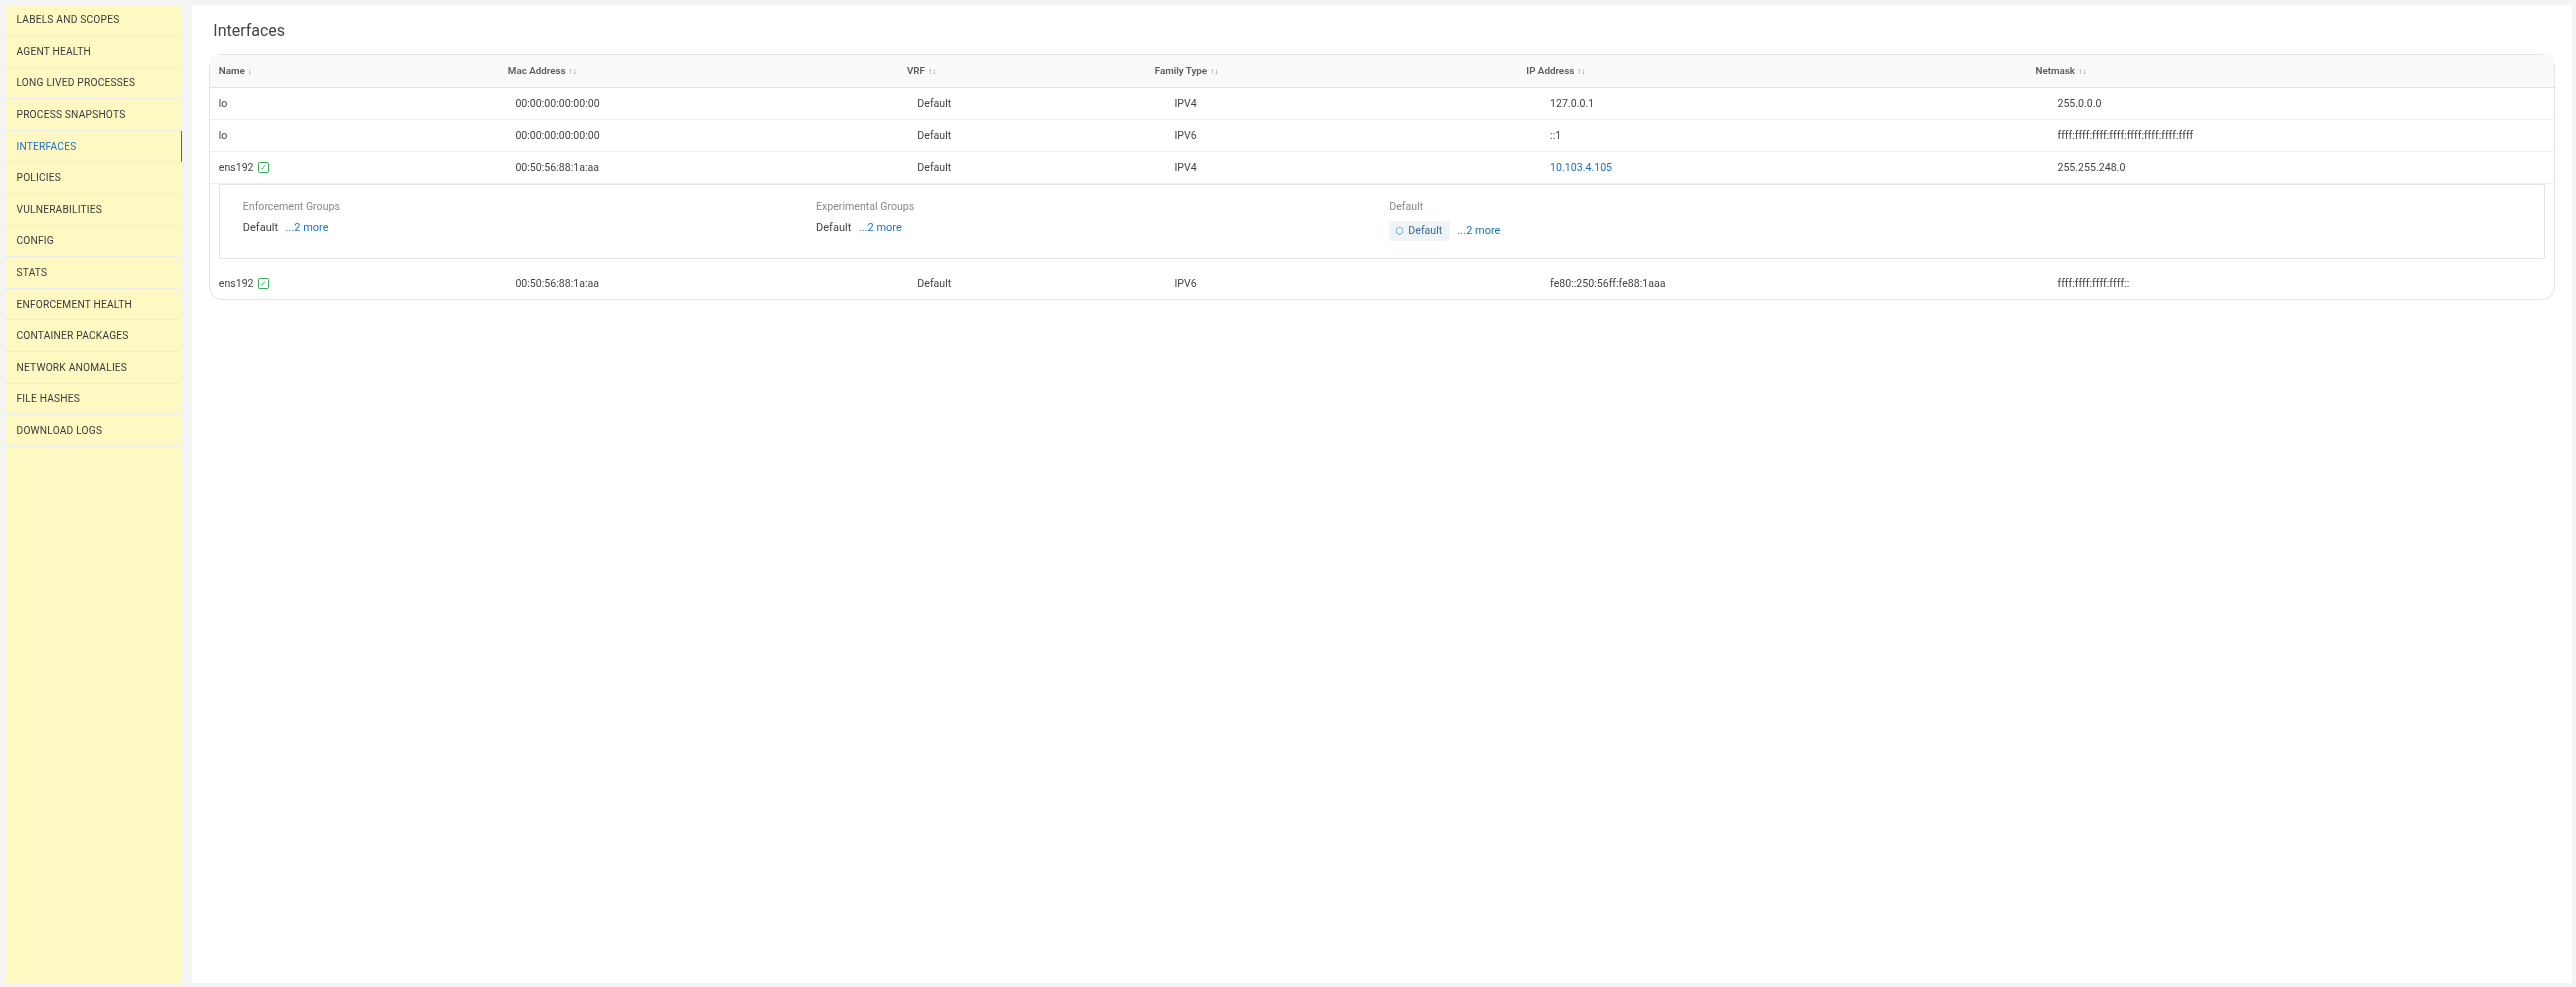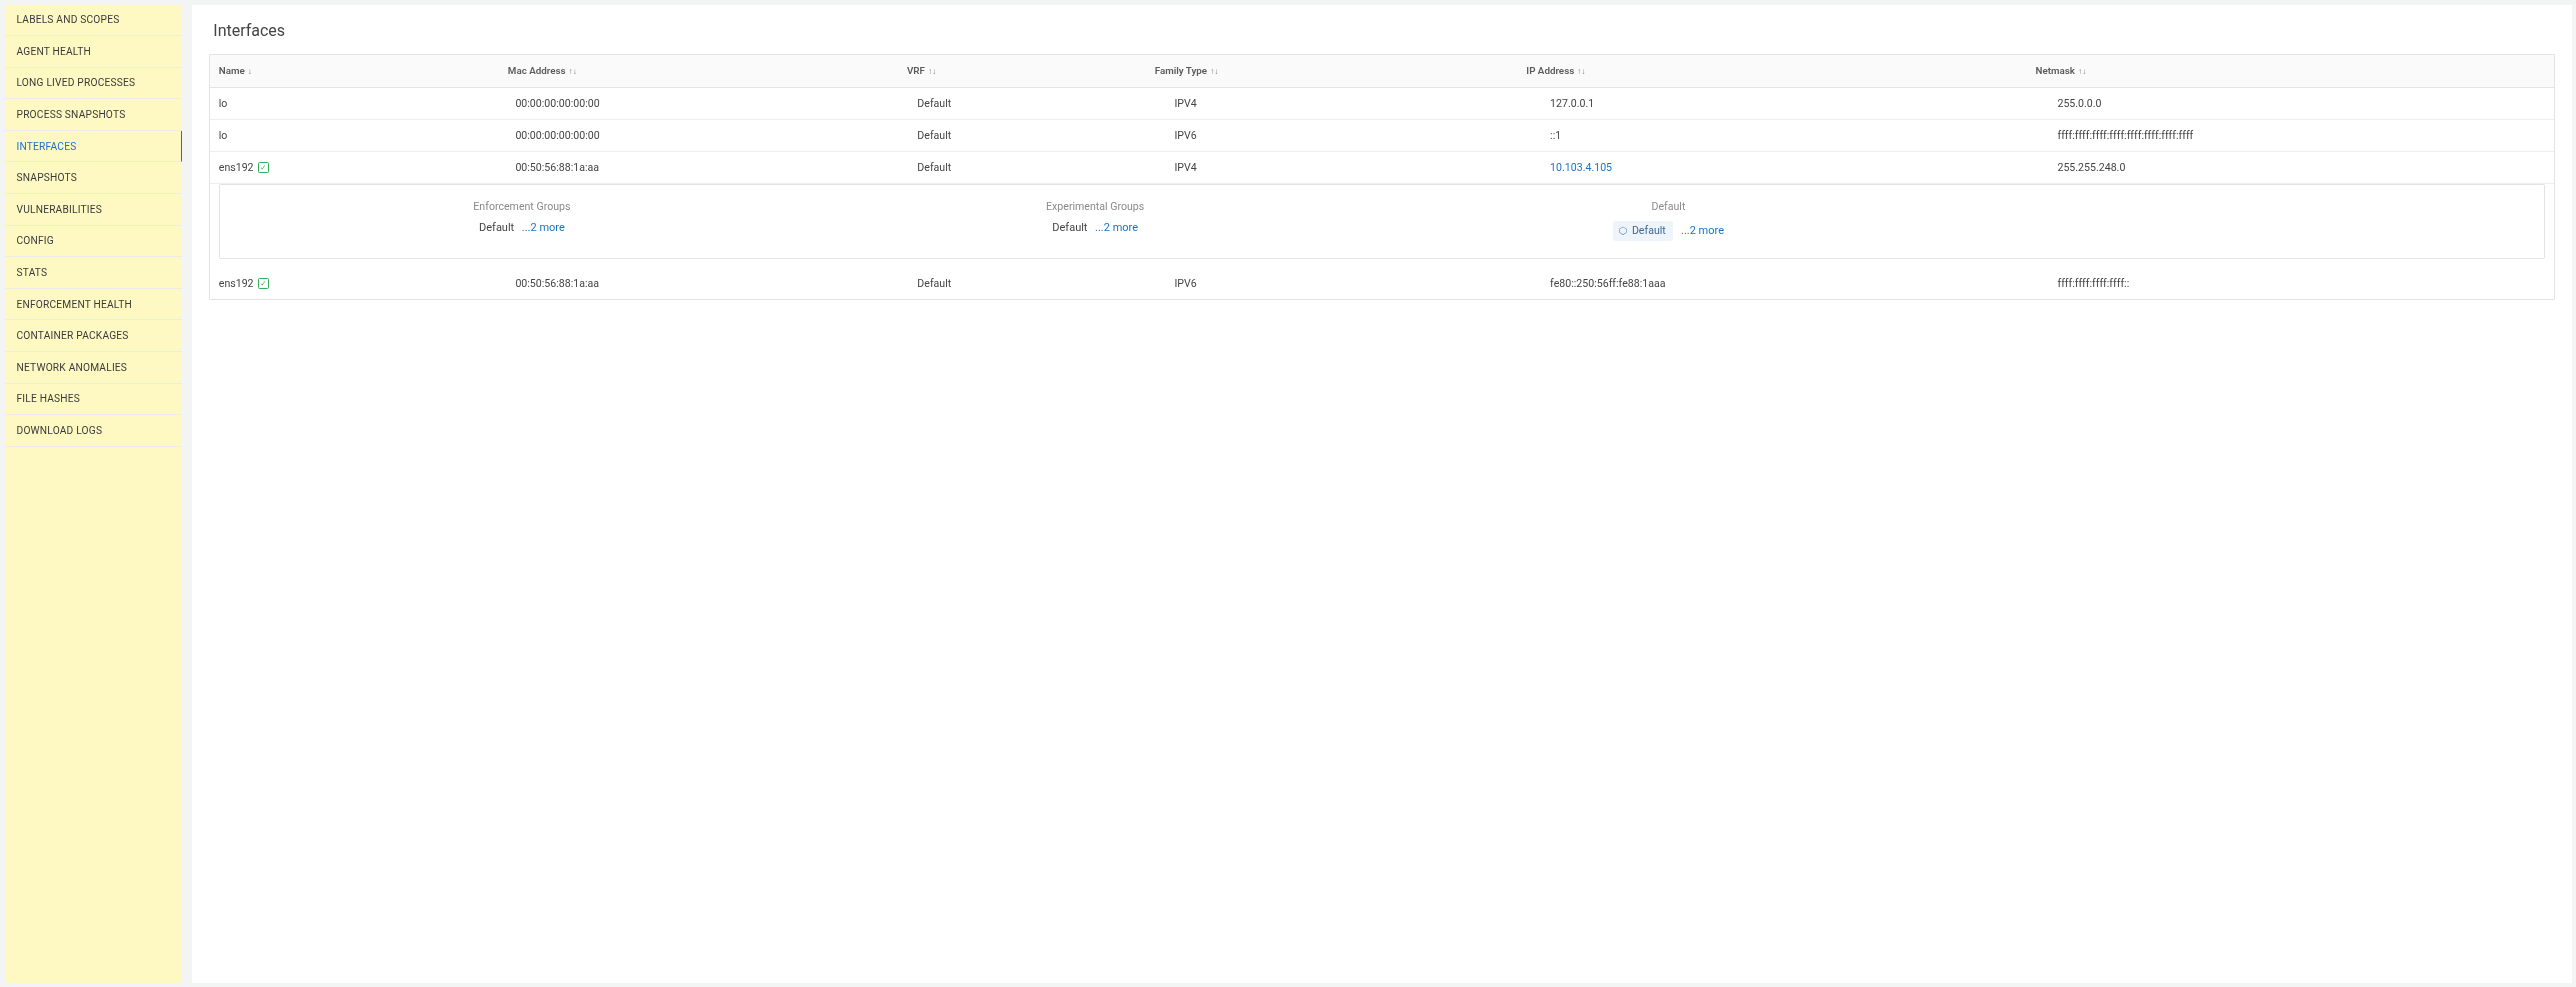--- a/index.html
+++ b/index.html
@@ -42,21 +42,21 @@
   .page-title {
     font-size: 16px;
     font-weight: 400;
     color: #444;
     margin-bottom: 13.6px;
     padding-left: 4.5px;
   }
   
   .tbl {
     border: 0.8px solid #e3e3e3;
-    border-radius: 1px;
+    border-radius: 13px;
   }
   .thead-row, .tr {
     display: grid;
     grid-template-columns: 1.05fr 1.45fr 0.9fr 1.35fr 1.85fr 1.85fr;
     align-items: center;
   }
   .thead-row {
     background: #fafafa;
     border-bottom: 0.8px solid #e3e3e3;
     padding: 10.6px 9px;
@@ -97,21 +97,21 @@
   
   .detail {
     margin: 0 9px 9px 9px;
     border: 0.8px solid #e3e3e3;
     border-radius: 1.5px;
     padding: 15px 23px 16.7px 23px;
     display: grid;
     grid-template-columns: 1fr 1fr 1fr 1fr;
     gap: 7.6px 15px;
   }
-  .detail-col { display:flex; flex-direction:column; gap:7.6px;align-items:center; }
+  .detail-col { display:flex; flex-direction:column; gap:7.6px; }
   .detail-heading {
     color: #8a8a8a;
     font-size: 10.6px;
   }
   .detail-value {
     color: #444;
     font-size: 11px;
     display:flex;
     align-items:center;
     gap: 7.6px;
@@ -137,21 +137,21 @@
 <body>
 
 <div class="layout">
 
   <nav class="sidebar" id="sidebar">
       <div class="sidebar-item">LABELS AND SCOPES</div>
       <div class="sidebar-item">AGENT HEALTH</div>
       <div class="sidebar-item">LONG LIVED PROCESSES</div>
       <div class="sidebar-item">PROCESS SNAPSHOTS</div>
       <div class="sidebar-item active">INTERFACES</div>
-      <div class="sidebar-item">SNAPSHOTS</div>
+      <div class="sidebar-item">POLICIES</div>
       <div class="sidebar-item">VULNERABILITIES</div>
       <div class="sidebar-item">CONFIG</div>
       <div class="sidebar-item">STATS</div>
       <div class="sidebar-item">ENFORCEMENT HEALTH</div>
       <div class="sidebar-item">CONTAINER PACKAGES</div>
       <div class="sidebar-item">NETWORK ANOMALIES</div>
       <div class="sidebar-item">FILE HASHES</div>
       <div class="sidebar-item">DOWNLOAD LOGS</div>
     </nav>
 

